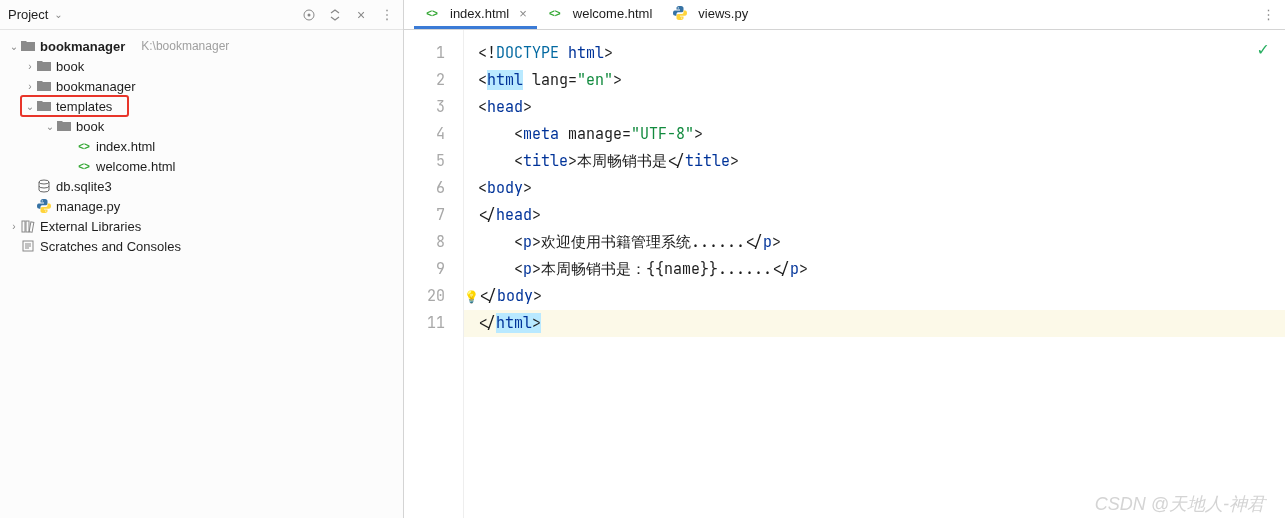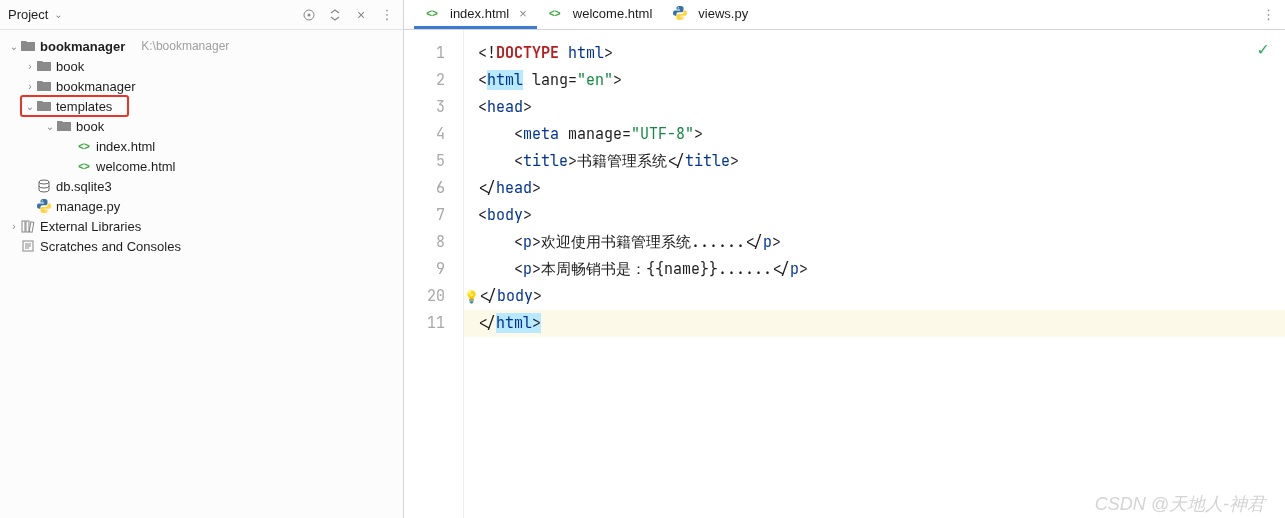--- a/index.html
+++ b/index.html
@@ -155,21 +155,21 @@
     .code-line { white-space: pre; height: 27px; }
     .current-line {
       position: absolute;
       left: 0;
       right: 0;
       height: 27px;
       background: #fcf9e8;
       z-index: -1;
     }
     .tag-name { color: #003399; }
-    .keyword { color: #b91c1c; font-weight: bold; }
+    .keyword { color: #0369a1; }
     .attr { }
     .string { color: #118a3e; }
     .text { color: #1e1e1e; }
     .punct { color: #1e1e1e; }
     .hl { background: #b9e9ff; }
     .checkmark {
       position: absolute;
       top: 40px;
       right: 15px;
       color: #27ae60;
@@ -343,23 +343,23 @@
         <div>8</div>
         <div>9</div>
         <div>20</div>
         <div>11</div>
       </div>
     <div class="code" id="code">
         <div class="code-line"><span class="punct">&lt;!</span><span class="keyword">DOCTYPE </span><span class="tag-name">html</span><span class="punct">&gt;</span></div>
         <div class="code-line"><span class="punct">&lt;</span><span class="tag-name hl">html</span><span class="text"> </span><span class="attr">lang</span><span class="punct">=</span><span class="string">"en"</span><span class="punct">&gt;</span></div>
         <div class="code-line"><span class="punct">&lt;</span><span class="tag-name">head</span><span class="punct">&gt;</span></div>
         <div class="code-line"><span class="text">    </span><span class="punct">&lt;</span><span class="tag-name">meta</span><span class="text"> </span><span class="attr">manage</span><span class="punct">=</span><span class="string">"UTF-8"</span><span class="punct">&gt;</span></div>
-        <div class="code-line"><span class="text">    </span><span class="punct">&lt;</span><span class="tag-name">title</span><span class="punct">&gt;</span><span class="text">书籍管理系统</span><span class="punct">&lt;/</span><span class="tag-name">title</span><span class="punct">&gt;</span></div>
+        <div class="code-line"><span class="text">    </span><span class="punct">&lt;</span><span class="tag-name">title</span><span class="punct">&gt;</span><span class="text">本周畅销书是</span><span class="punct">&lt;/</span><span class="tag-name">title</span><span class="punct">&gt;</span></div>
+        <div class="code-line"><span class="punct">&lt;</span><span class="tag-name">body</span><span class="punct">&gt;</span></div>
         <div class="code-line"><span class="punct">&lt;/</span><span class="tag-name">head</span><span class="punct">&gt;</span></div>
-        <div class="code-line"><span class="punct">&lt;</span><span class="tag-name">body</span><span class="punct">&gt;</span></div>
         <div class="code-line"><span class="text">    </span><span class="punct">&lt;</span><span class="tag-name">p</span><span class="punct">&gt;</span><span class="text">欢迎使用书籍管理系统......</span><span class="punct">&lt;/</span><span class="tag-name">p</span><span class="punct">&gt;</span></div>
         <div class="code-line"><span class="text">    </span><span class="punct">&lt;</span><span class="tag-name">p</span><span class="punct">&gt;</span><span class="text">本周畅销书是：{{name}}......</span><span class="punct">&lt;/</span><span class="tag-name">p</span><span class="punct">&gt;</span></div>
         <div class="code-line"><span style="font-size: 12px; position: relative; margin-left: -14px;">💡</span><span class="punct">&lt;/</span><span class="tag-name">body</span><span class="punct">&gt;</span></div>
         <div class="current-line" style="top: 280px;"></div>
         <div class="code-line"><span class="punct">&lt;/</span><span class="tag-name hl">html</span><span class="punct hl">&gt;</span></div>
       </div>
   </div>
 
   <span class="checkmark">✓</span>
   <span class="watermark">CSDN @天地人-神君</span>

